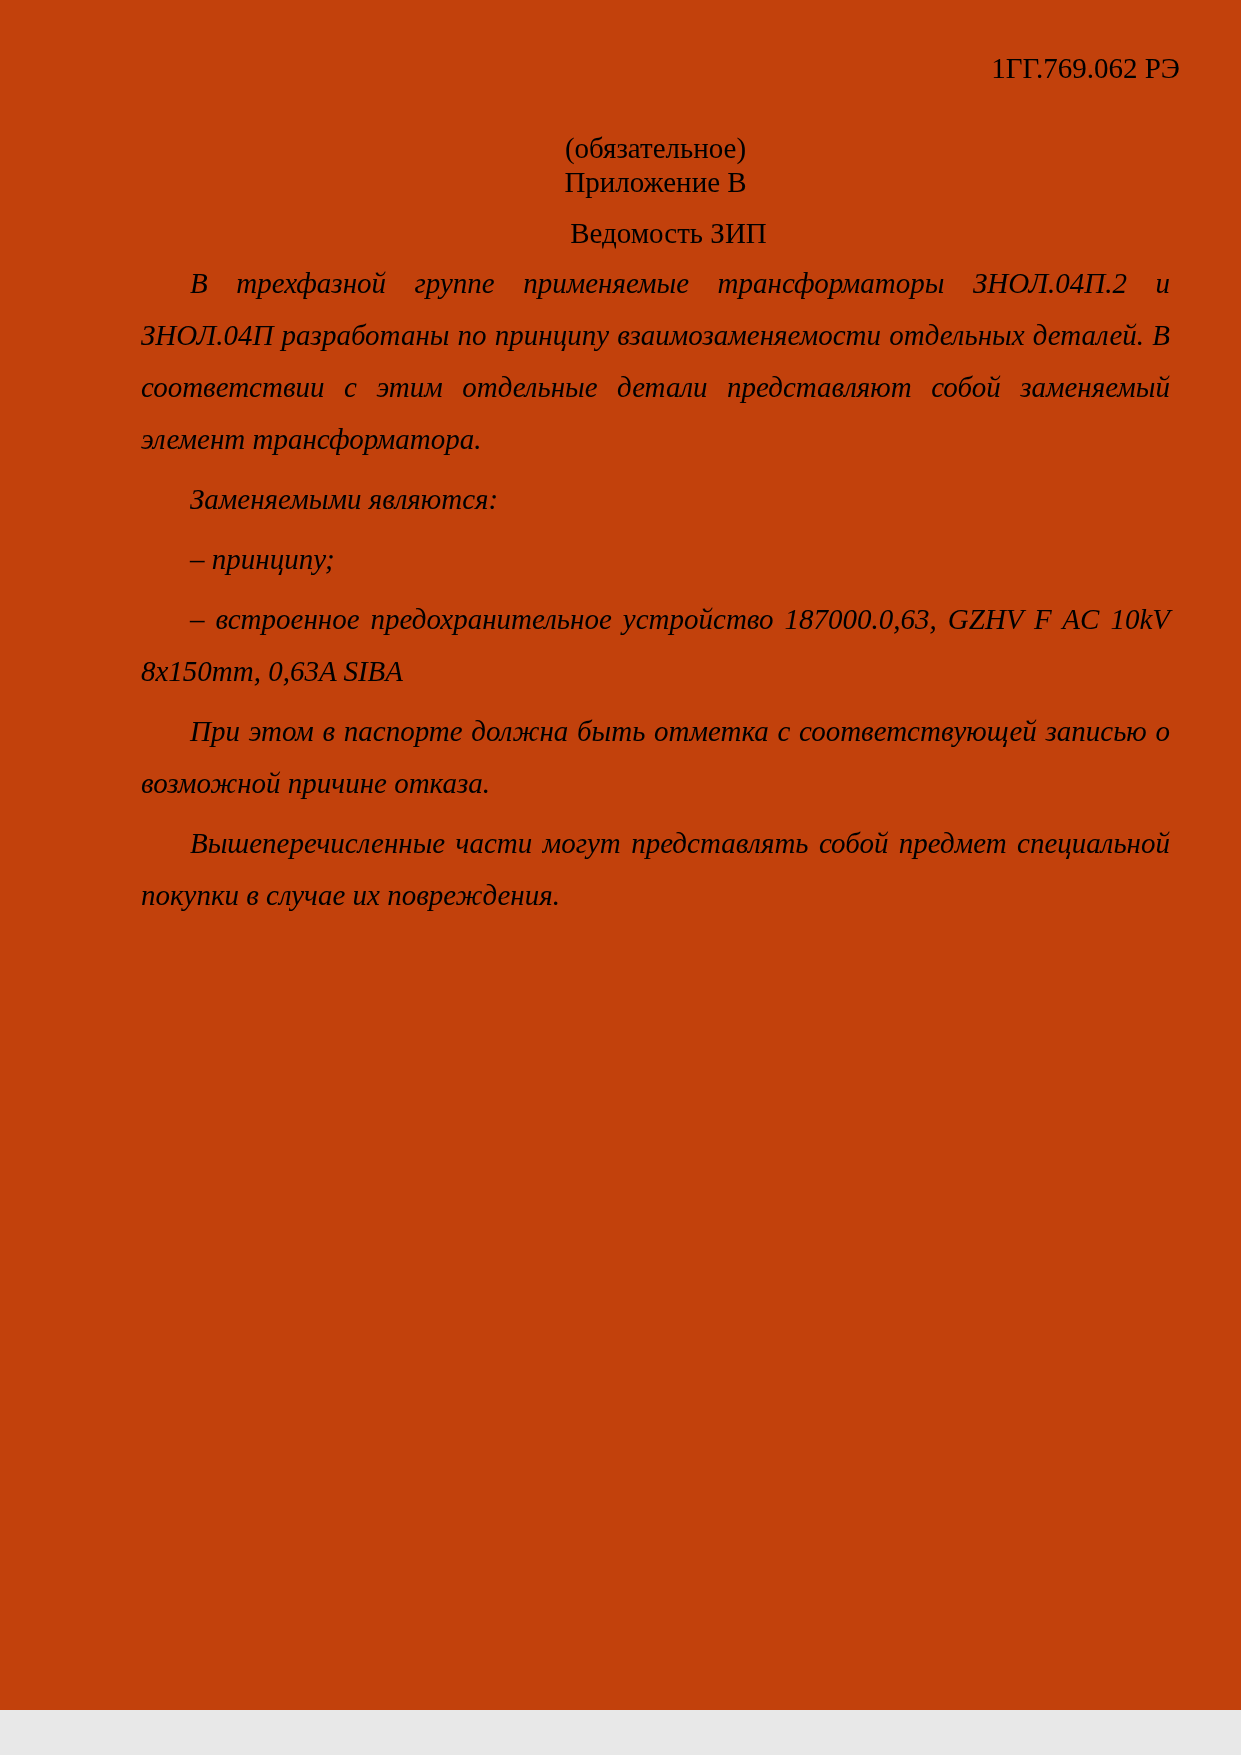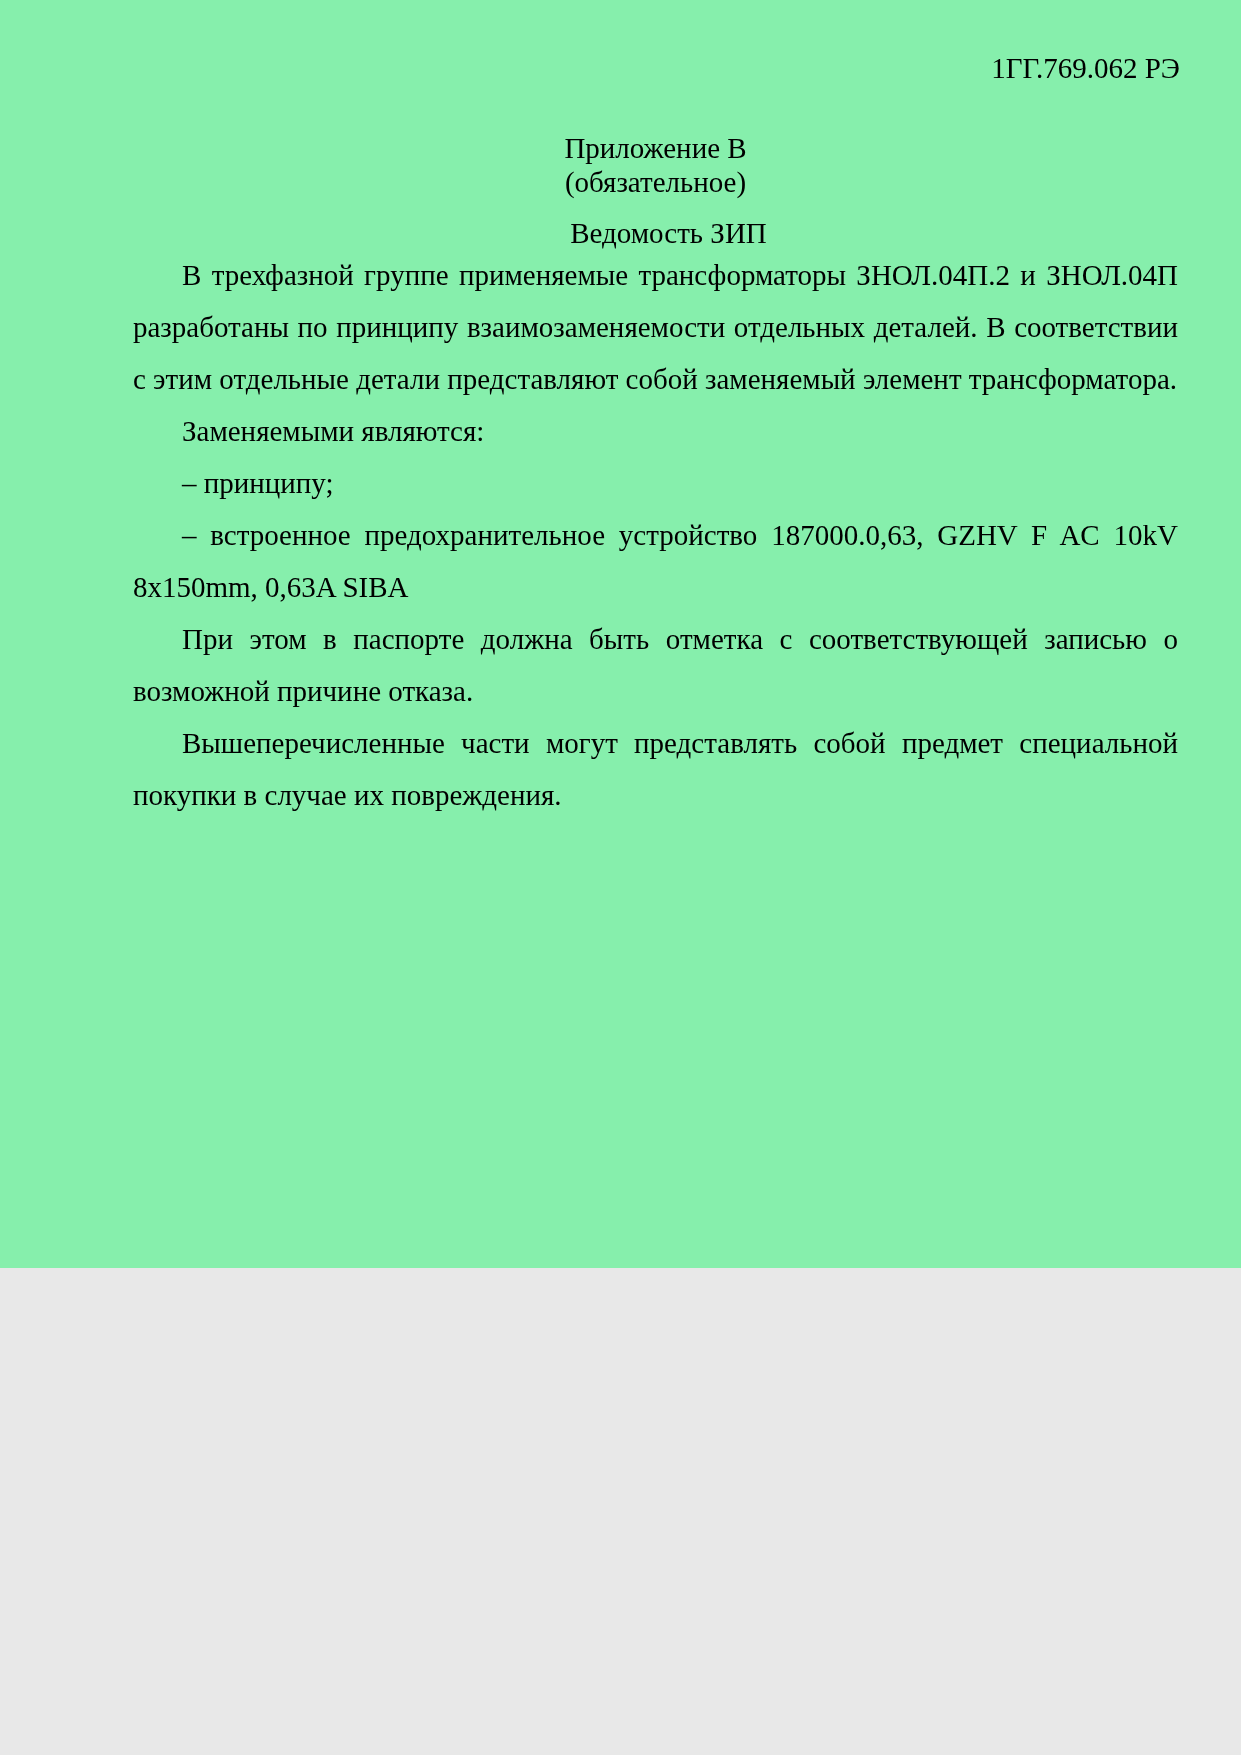--- a/index.html
+++ b/index.html
@@ -3,23 +3,23 @@
 <meta charset="utf-8">
 <style>
   html, body {
     margin: 0;
     padding: 0;
     background: #e8e8e8;
   }
   .page {
     position: relative;
     width: 1241px;
-    height: 1268px;
+    height: 1710px;
     margin: 0 auto;
-    background: #86efac;
+    background: #c2410c;
     color: #000000;
     font-family: "Liberation Serif", "DejaVu Serif", serif;
     font-size: 29px;
     overflow: hidden;
   }
   .doc-number {
     position: absolute;
     top: 52px;
     right: 61px;
     font-size: 29px;
@@ -43,43 +43,44 @@
   }
   .body-text {
     position: absolute;
     top: 249px;
     left: 133px;
     width: 1045px;
     line-height: 52px;
     text-align: justify;
   }
   .body-text p {
-    margin: 0;
+    margin: 8px;
     padding: 0;
     text-indent: 49px;
+    font-style: italic;
   }
   .page-number {
     position: absolute;
     top: 1625px;
     left: 133px;
     width: 1045px;
     text-align: center;
     line-height: 34px;
   }
 </style>
 </head>
 <body>
 
 <div class="page">
 
   <div class="doc-number">1ГГ.769.062 РЭ</div>
 
   <div class="title-block">
+    <div>(обязательное)</div>
     <div>Приложение В</div>
-    <div>(обязательное)</div>
   </div>
 
   <div class="section-title">Ведомость ЗИП</div>
 
   <div class="body-text">
     <p>В трехфазной группе применяемые трансформаторы ЗНОЛ.04П.2 и ЗНОЛ.04П разработаны по принципу взаимозаменяемости отдельных деталей. В соответствии с этим отдельные детали представляют собой заменяемый элемент трансформатора.</p>
     <p>Заменяемыми являются:</p>
     <p>– принципу;</p>
     <p>– встроенное предохранительное устройство 187000.0,63, GZHV F AC 10kV 8x150mm, 0,63A SIBA</p>
     <p>При этом в паспорте должна быть отметка с соответствующей записью о возможной причине отказа.</p>

